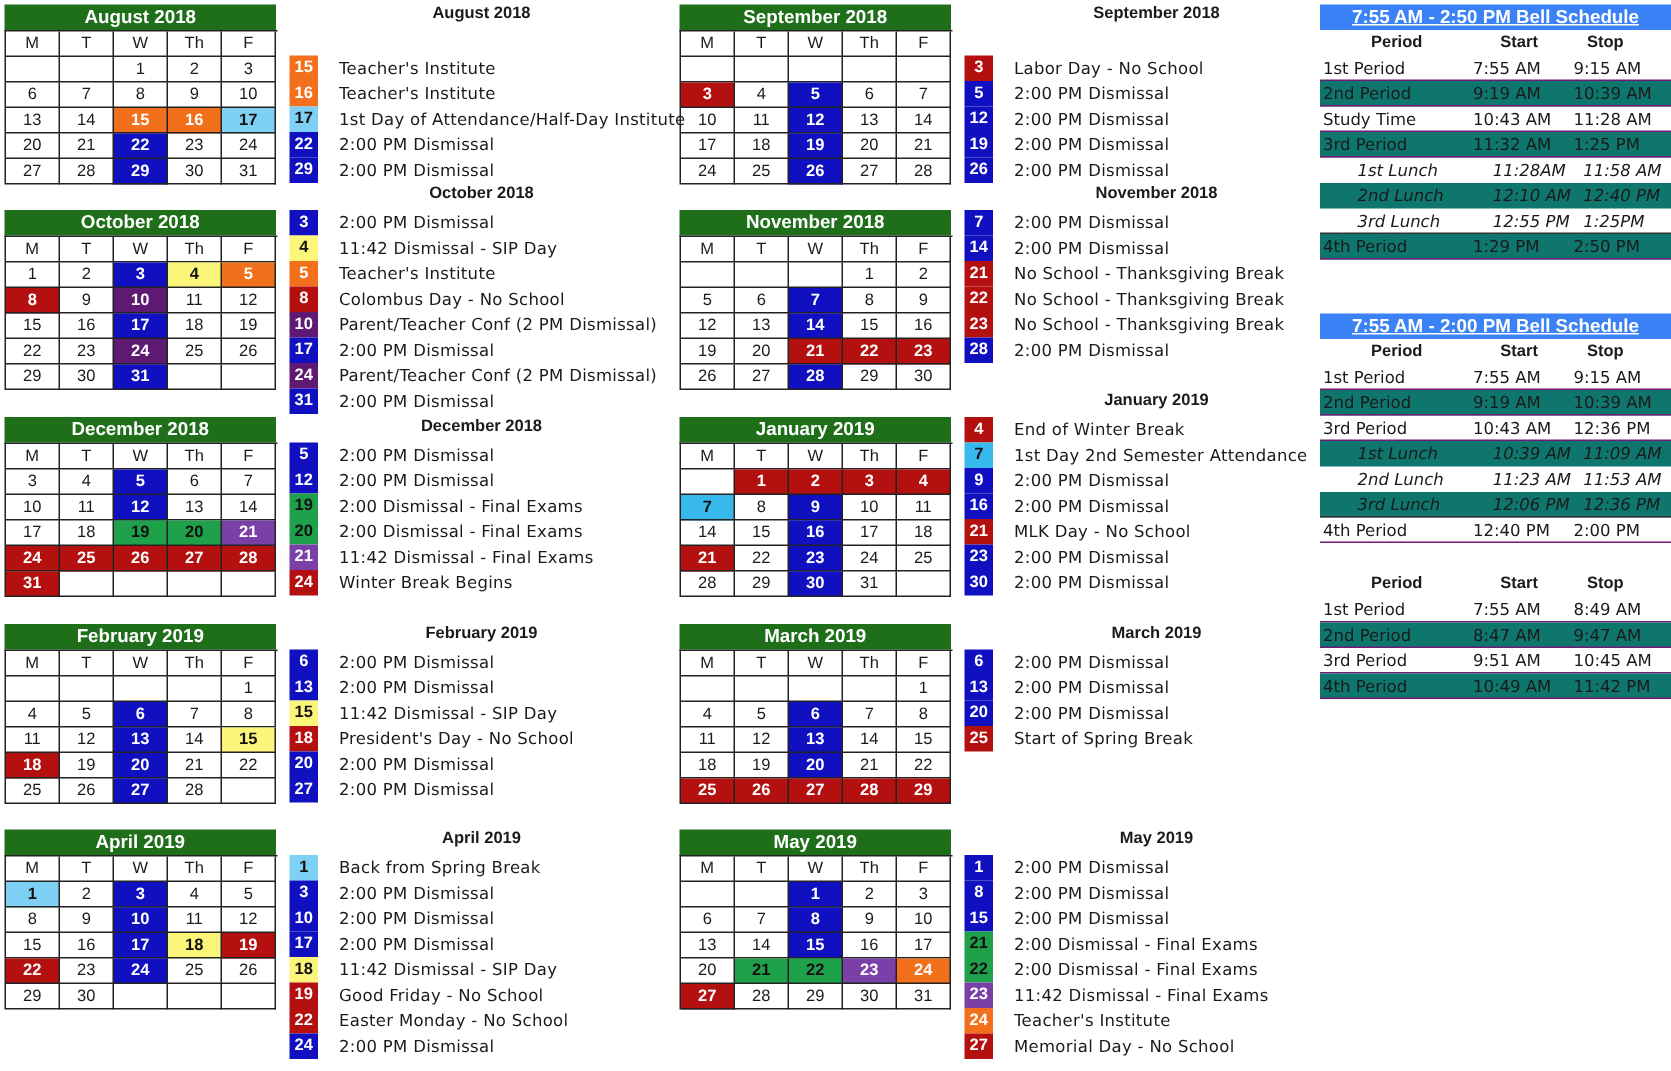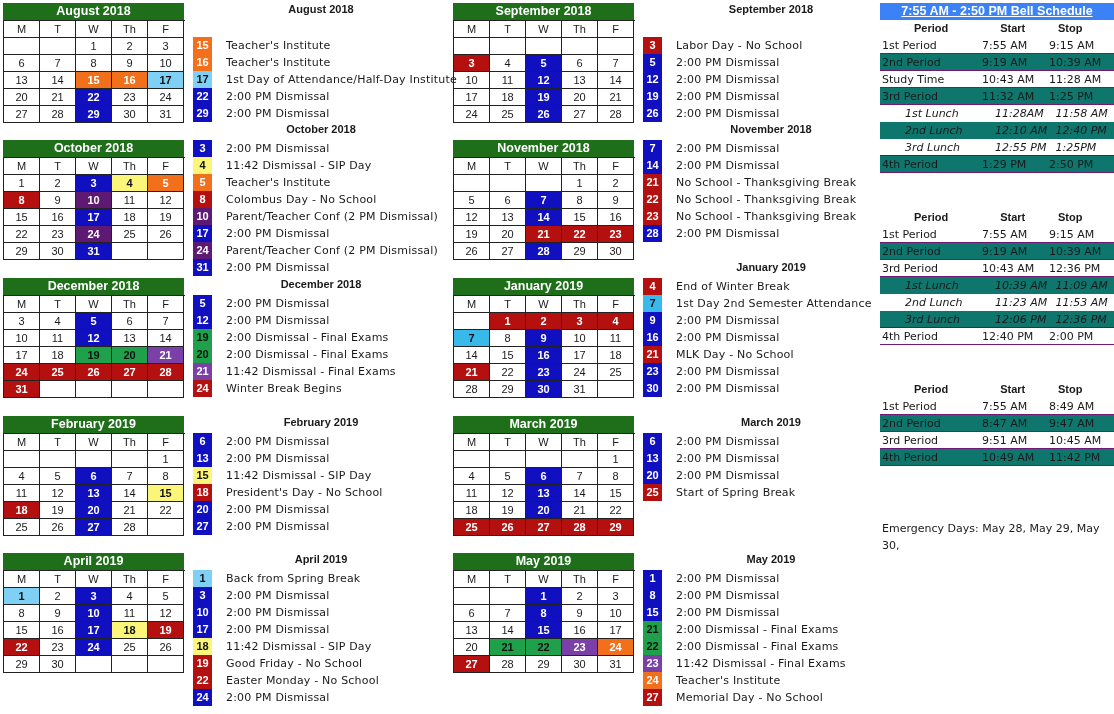--- a/index.html
+++ b/index.html
@@ -726,20 +726,21 @@
         <div class="s">12:55 PM</div>
         <div class="e">1:25PM</div>
       </div>
       <div class="row alt">
         <div class="p">4th Period</div>
         <div class="s">1:29 PM</div>
         <div class="e">2:50 PM</div>
       </div>
     </div>
     <div class="bell" style="top: 209px;">
+      <div class="btitle">7:55 AM - 2:00 PM Bell Schedule</div>
       <div class="row hdr">
         <div class="p">Period</div>
         <div class="s">Start</div>
         <div class="e">Stop</div>
       </div>
       <div class="row">
         <div class="p">1st Period</div>
         <div class="s">7:55 AM</div>
         <div class="e">9:15 AM</div>
       </div>
@@ -797,14 +798,13 @@
       </div>
       <div class="row alt">
         <div class="p">4th Period</div>
         <div class="s">10:49 AM</div>
         <div class="e">11:42 PM</div>
       </div>
     </div>
   </div>
 
 <div class="emergency">
-  <div>Emergency Days: May 28, May 29, May 30,</div>
 </div>
 
 </body></html>

